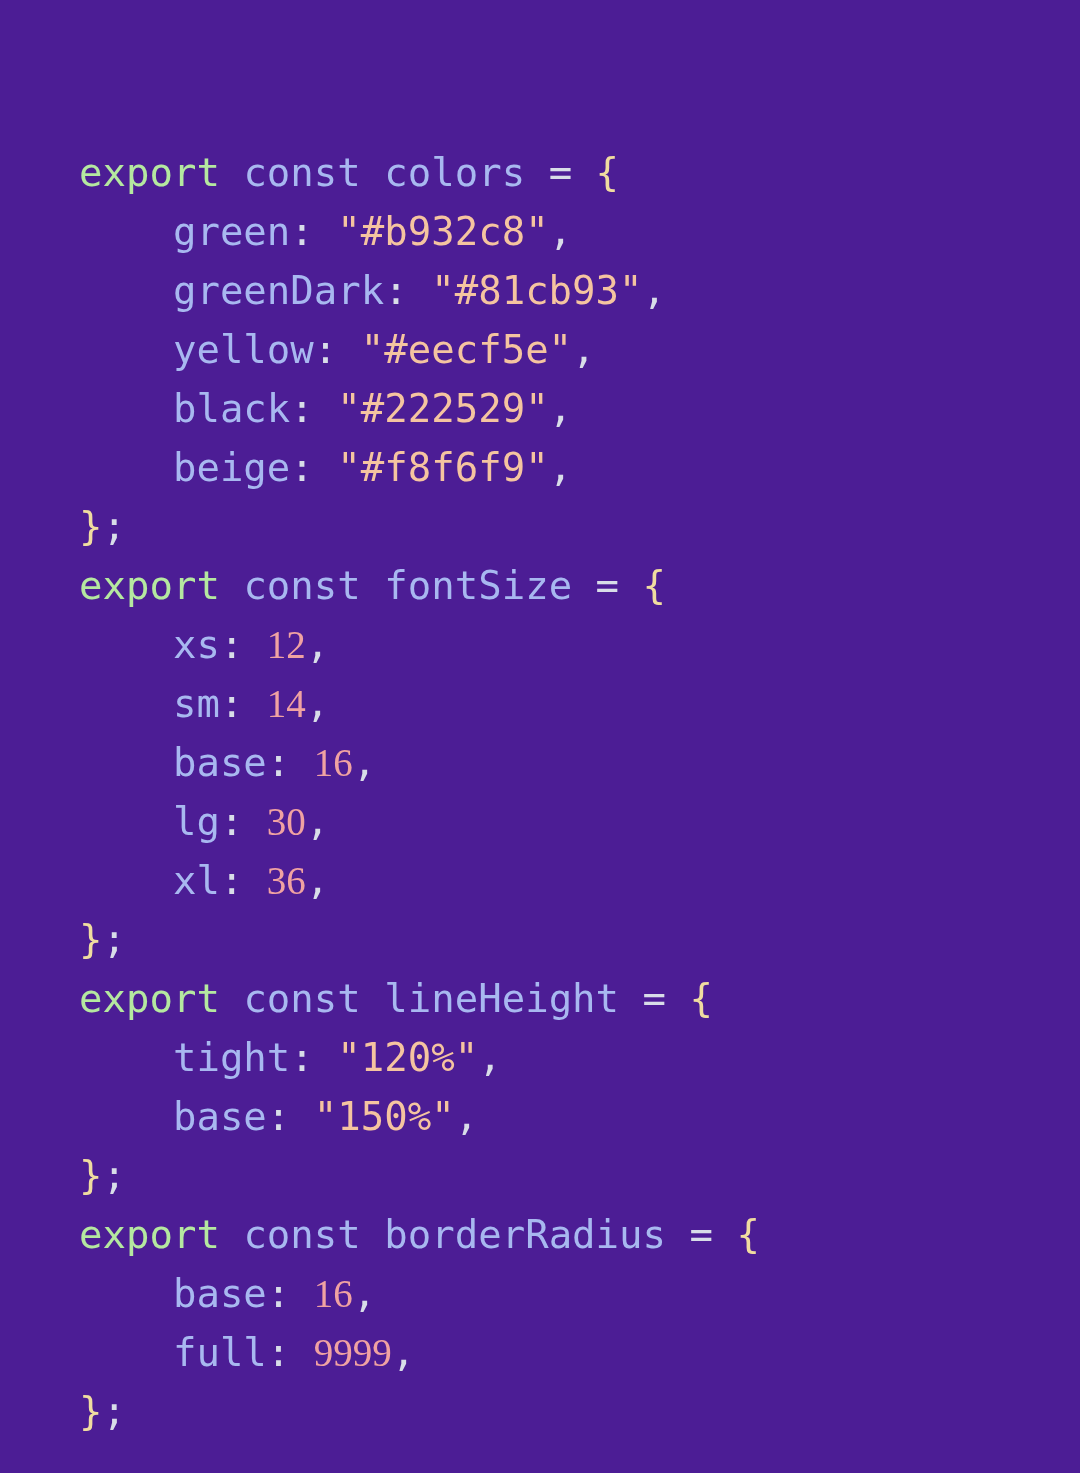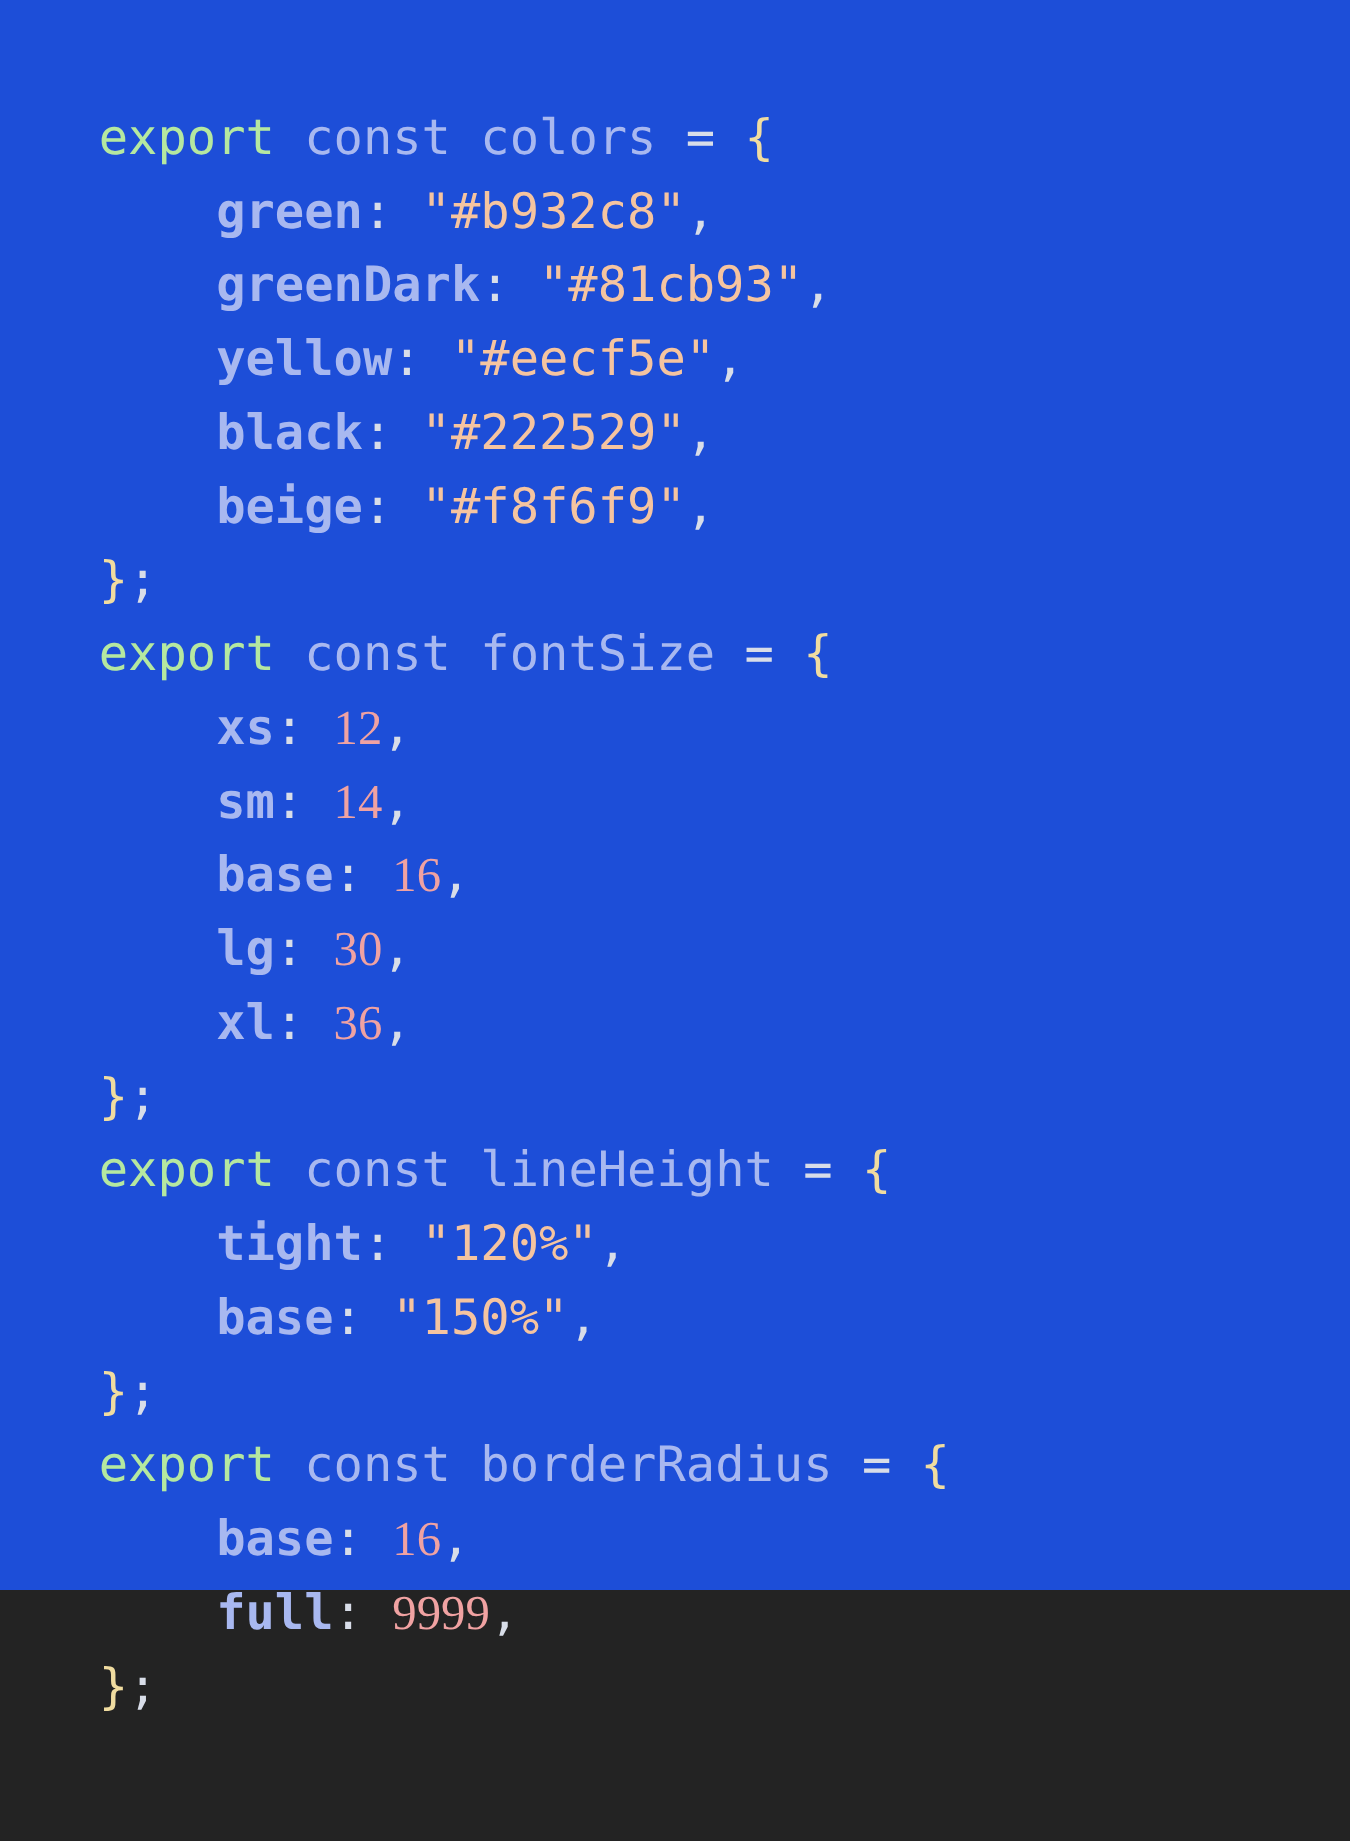--- a/index.html
+++ b/index.html
@@ -9,44 +9,44 @@
   }
   body {
     width: 1080px;
     height: 1473px;
     background: #232323;
     overflow: hidden;
     font-family: "DejaVu Sans Mono", monospace;
   }
   #code-surface {
     width: 1080px;
-    height: 1272px;
-    background: #1d4ed8;
+    height: 1473px;
+    background: #4c1d95;
     box-sizing: border-box;
-    padding: 42px 0 0 0;
+    padding: 104px 0 0 0;
   }
   .code-block {
     font-family: "DejaVu Sans Mono", monospace;
     font-size: 39px;
     line-height: 59px;
     white-space: pre;
     letter-spacing: 0;
     -webkit-font-smoothing: antialiased;
   }
   .code-line {
     height: 59px;
     padding-left: 79px;
     white-space: pre;
     font-family: "DejaVu Sans Mono", monospace;
   }
   .tok { font-family: "DejaVu Sans Mono", monospace; white-space: pre; }
   .tok-keyword     { color: #b5e8a0; }
   .tok-declaration { color: #a8b8f0; }
   .tok-identifier  { color: #a8b8f0; }
-  .tok-property    { color: #a8b8f0; font-weight: bold; }
+  .tok-property    { color: #a8b8f0; }
   .tok-string      { color: #f5c4a0; }
   .tok-number      { color: #f0a2a2; font-family: Liberation Serif, serif; }
   .tok-brace       { color: #f0dca0; }
   .tok-punct       { color: #d8dde8; }
   .tok-plain       { color: #d8dde8; }
 </style>
 </head>
 <body>
 
 <div id="code-surface">

